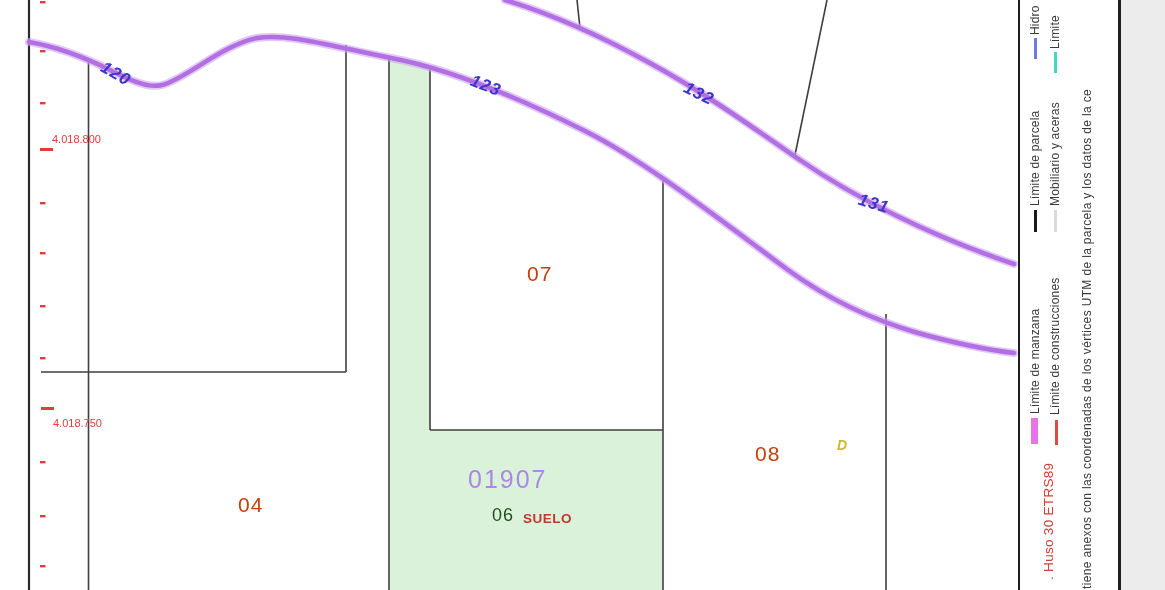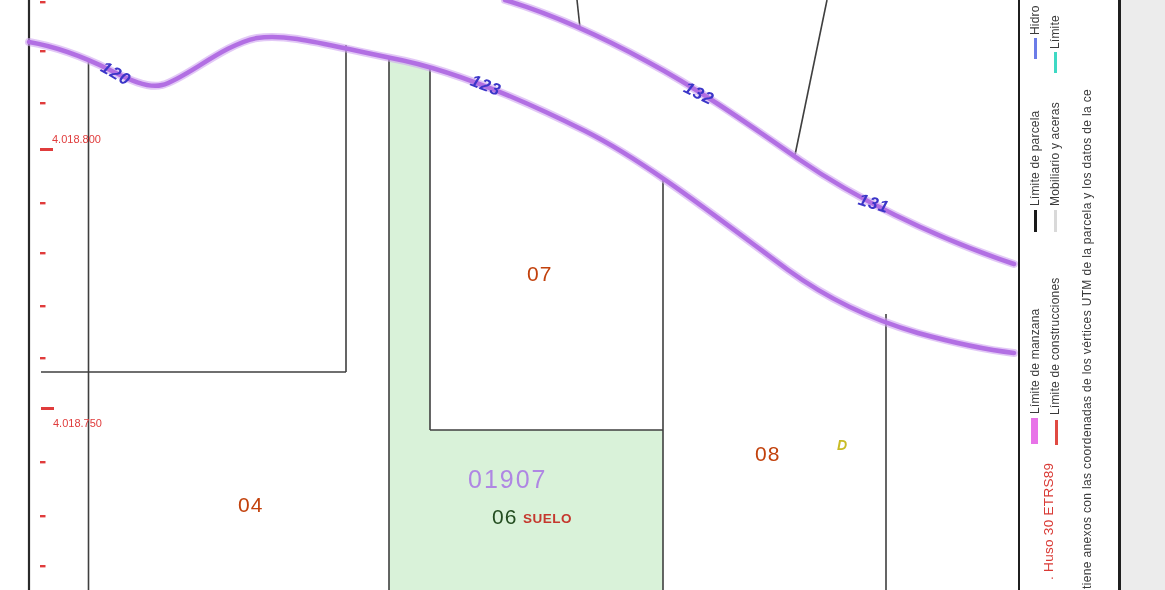--- a/index.html
+++ b/index.html
@@ -5,21 +5,21 @@
   html,body{margin:0;padding:0;background:#ffffff;overflow:hidden;}
   #stage{position:relative;width:1165px;height:590px;background:#ffffff;
          font-family:"Liberation Sans","DejaVu Sans",sans-serif;}
   .abs{position:absolute;white-space:nowrap;}
   
   .road-label{font-size:17px;font-weight:bold;font-style:italic;color:#3b35c8;letter-spacing:1px;}
   .grid-label{font-size:11px;color:#e03c3c;}
   .grid-tick-major{position:absolute;background:#e03c3c;width:13px;height:3px;}
   .parcel-label{font-size:21px;color:#c2410c;letter-spacing:1px;}
   .code-label{font-size:25px;color:#af87e3;letter-spacing:2px;text-align:right;}
-  .sub-number{font-size:21px;color:#234d20;letter-spacing:1px;}
+  .sub-number{font-size:18px;color:#234d20;letter-spacing:1px;}
   .suelo-label{font-size:13.5px;font-weight:bold;color:#c5382e;letter-spacing:.5px;padding-left:16px;}
   .annex-label{font-size:14px;font-weight:bold;font-style:italic;color:#c9bc25;}
   
   .vline{position:absolute;top:0;height:590px;background:#1f1f1f;}
   .vtext{position:absolute;writing-mode:vertical-rl;transform:rotate(180deg);
          white-space:nowrap;overflow:visible;}
   .legend-label{font-size:12px;color:#3a3a3a;letter-spacing:.2px;width:15px;}
   .legend-bar{position:absolute;}
   .projection{font-size:13.5px;color:#d93a35;letter-spacing:.3px;width:17px;}
   .disclaimer{font-size:12px;color:#3a3a3a;letter-spacing:.35px;width:15px;}

